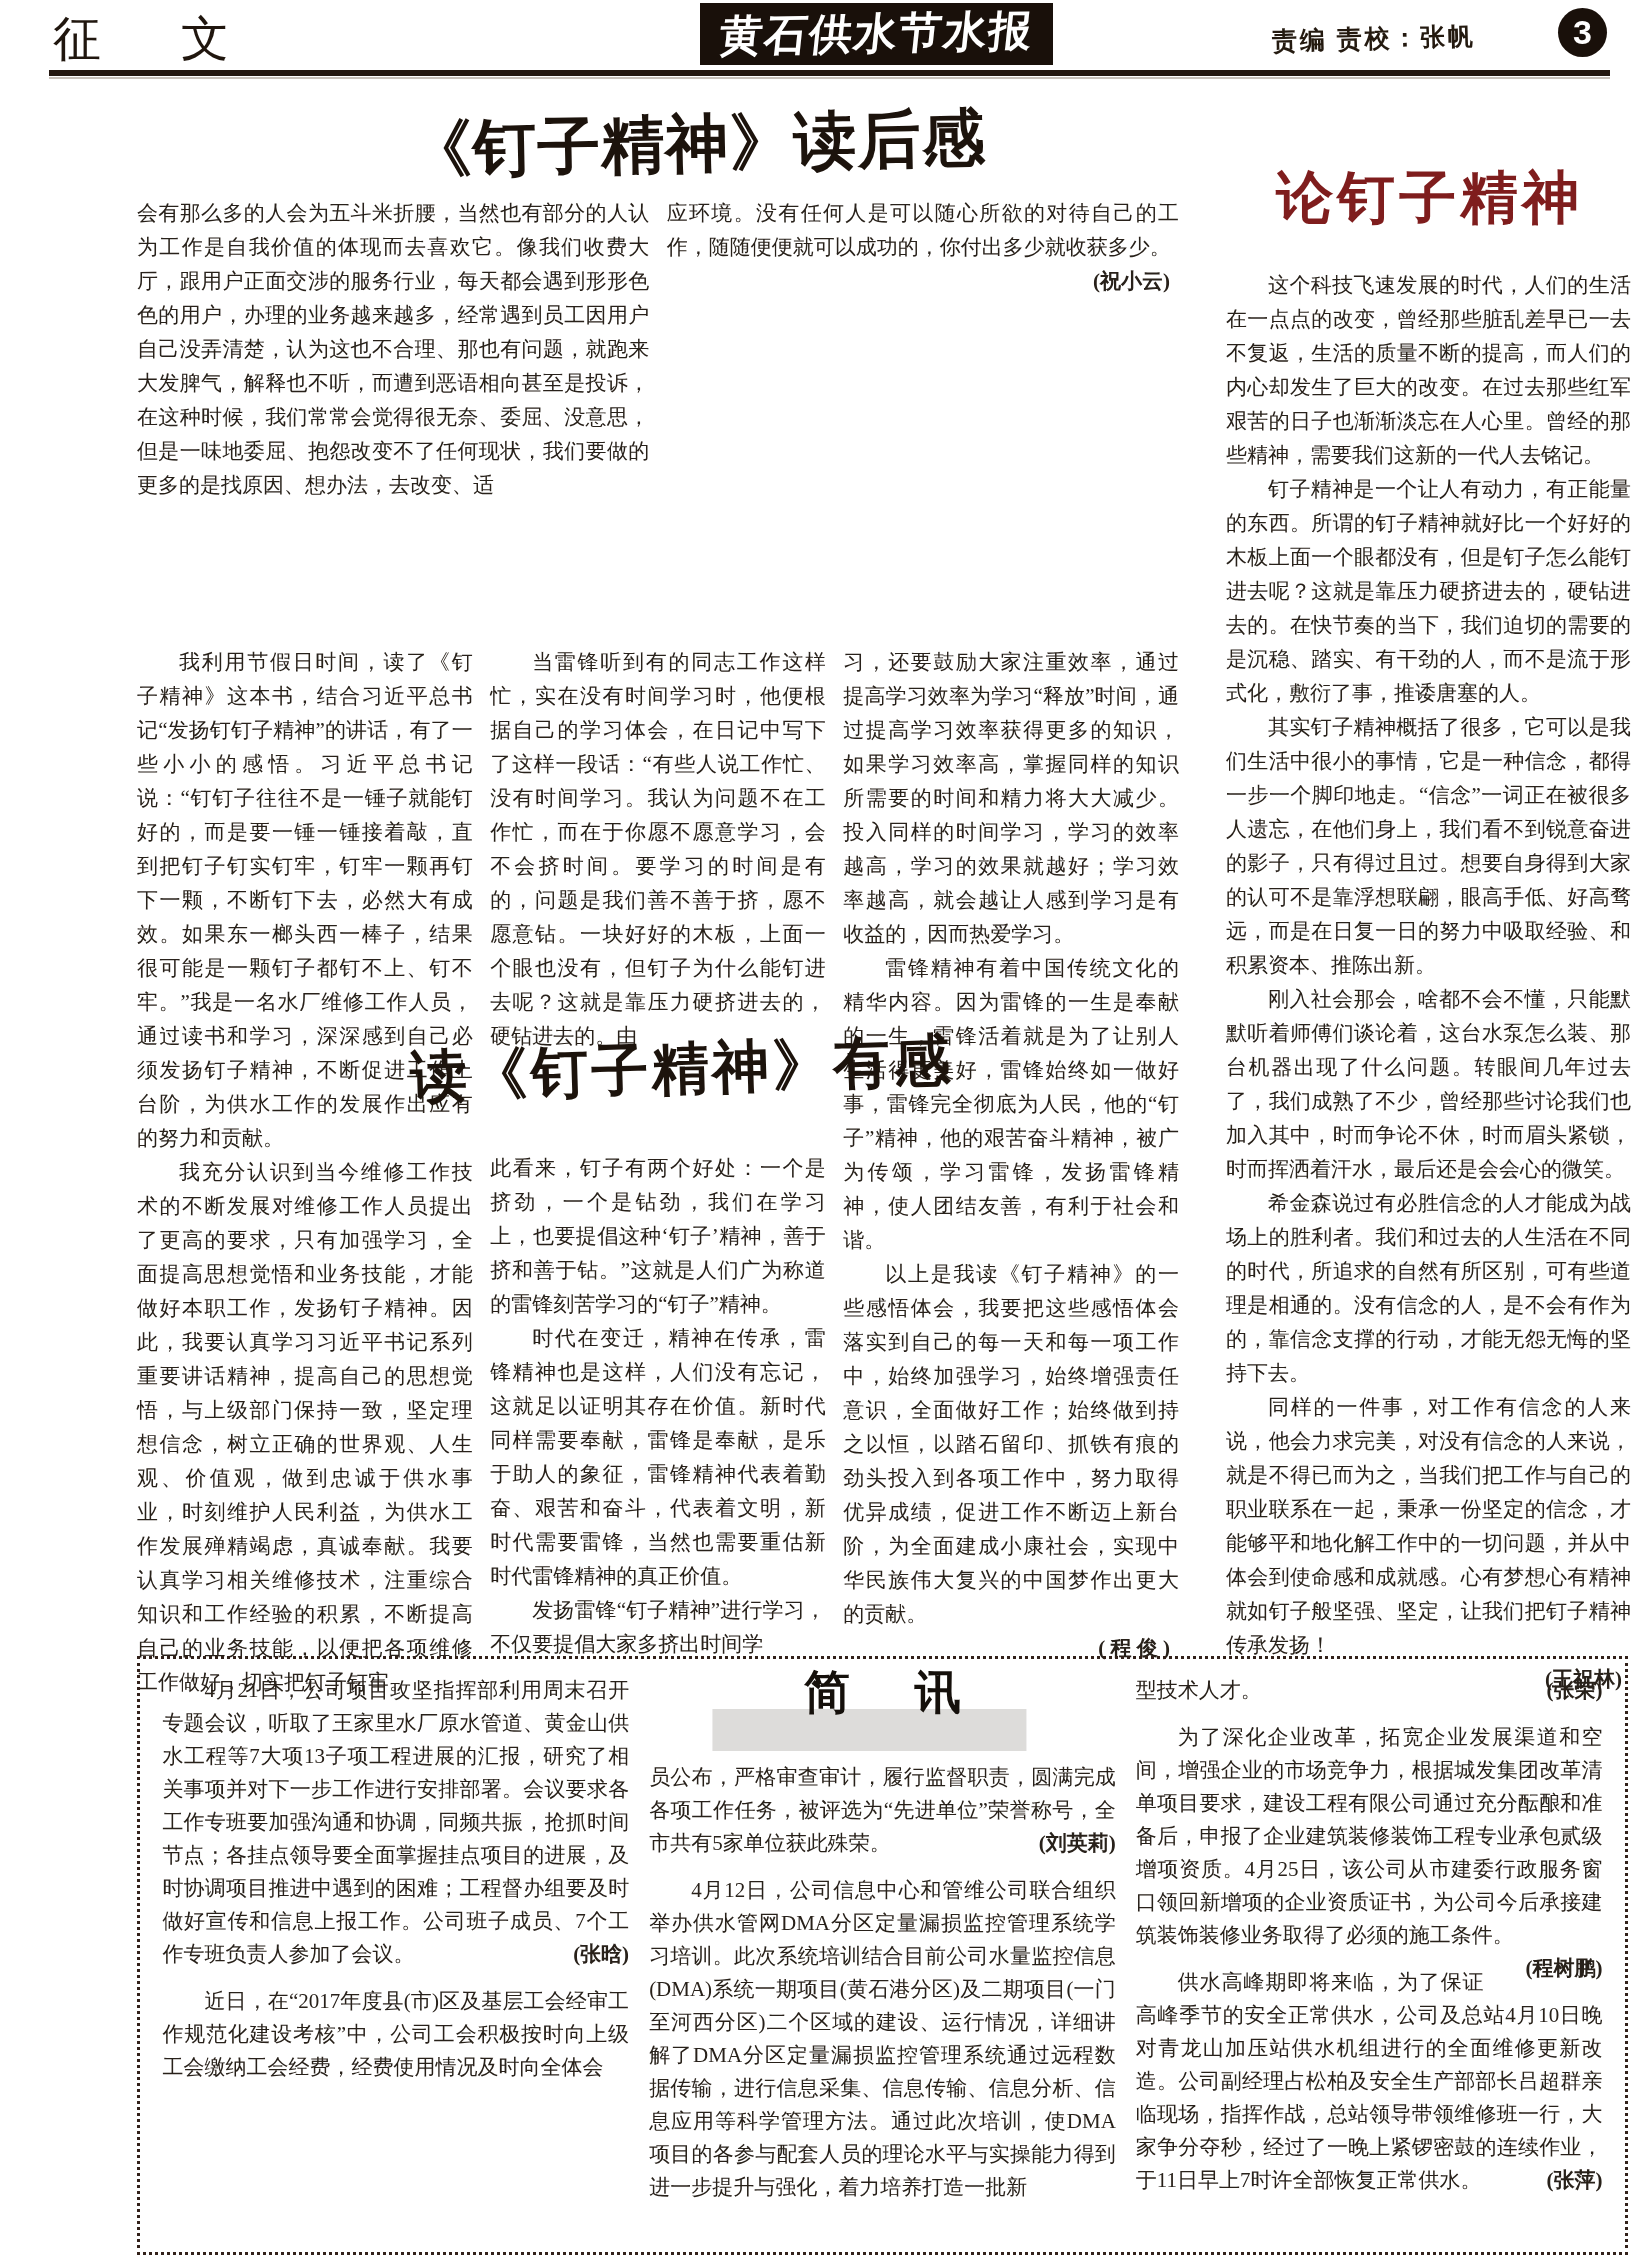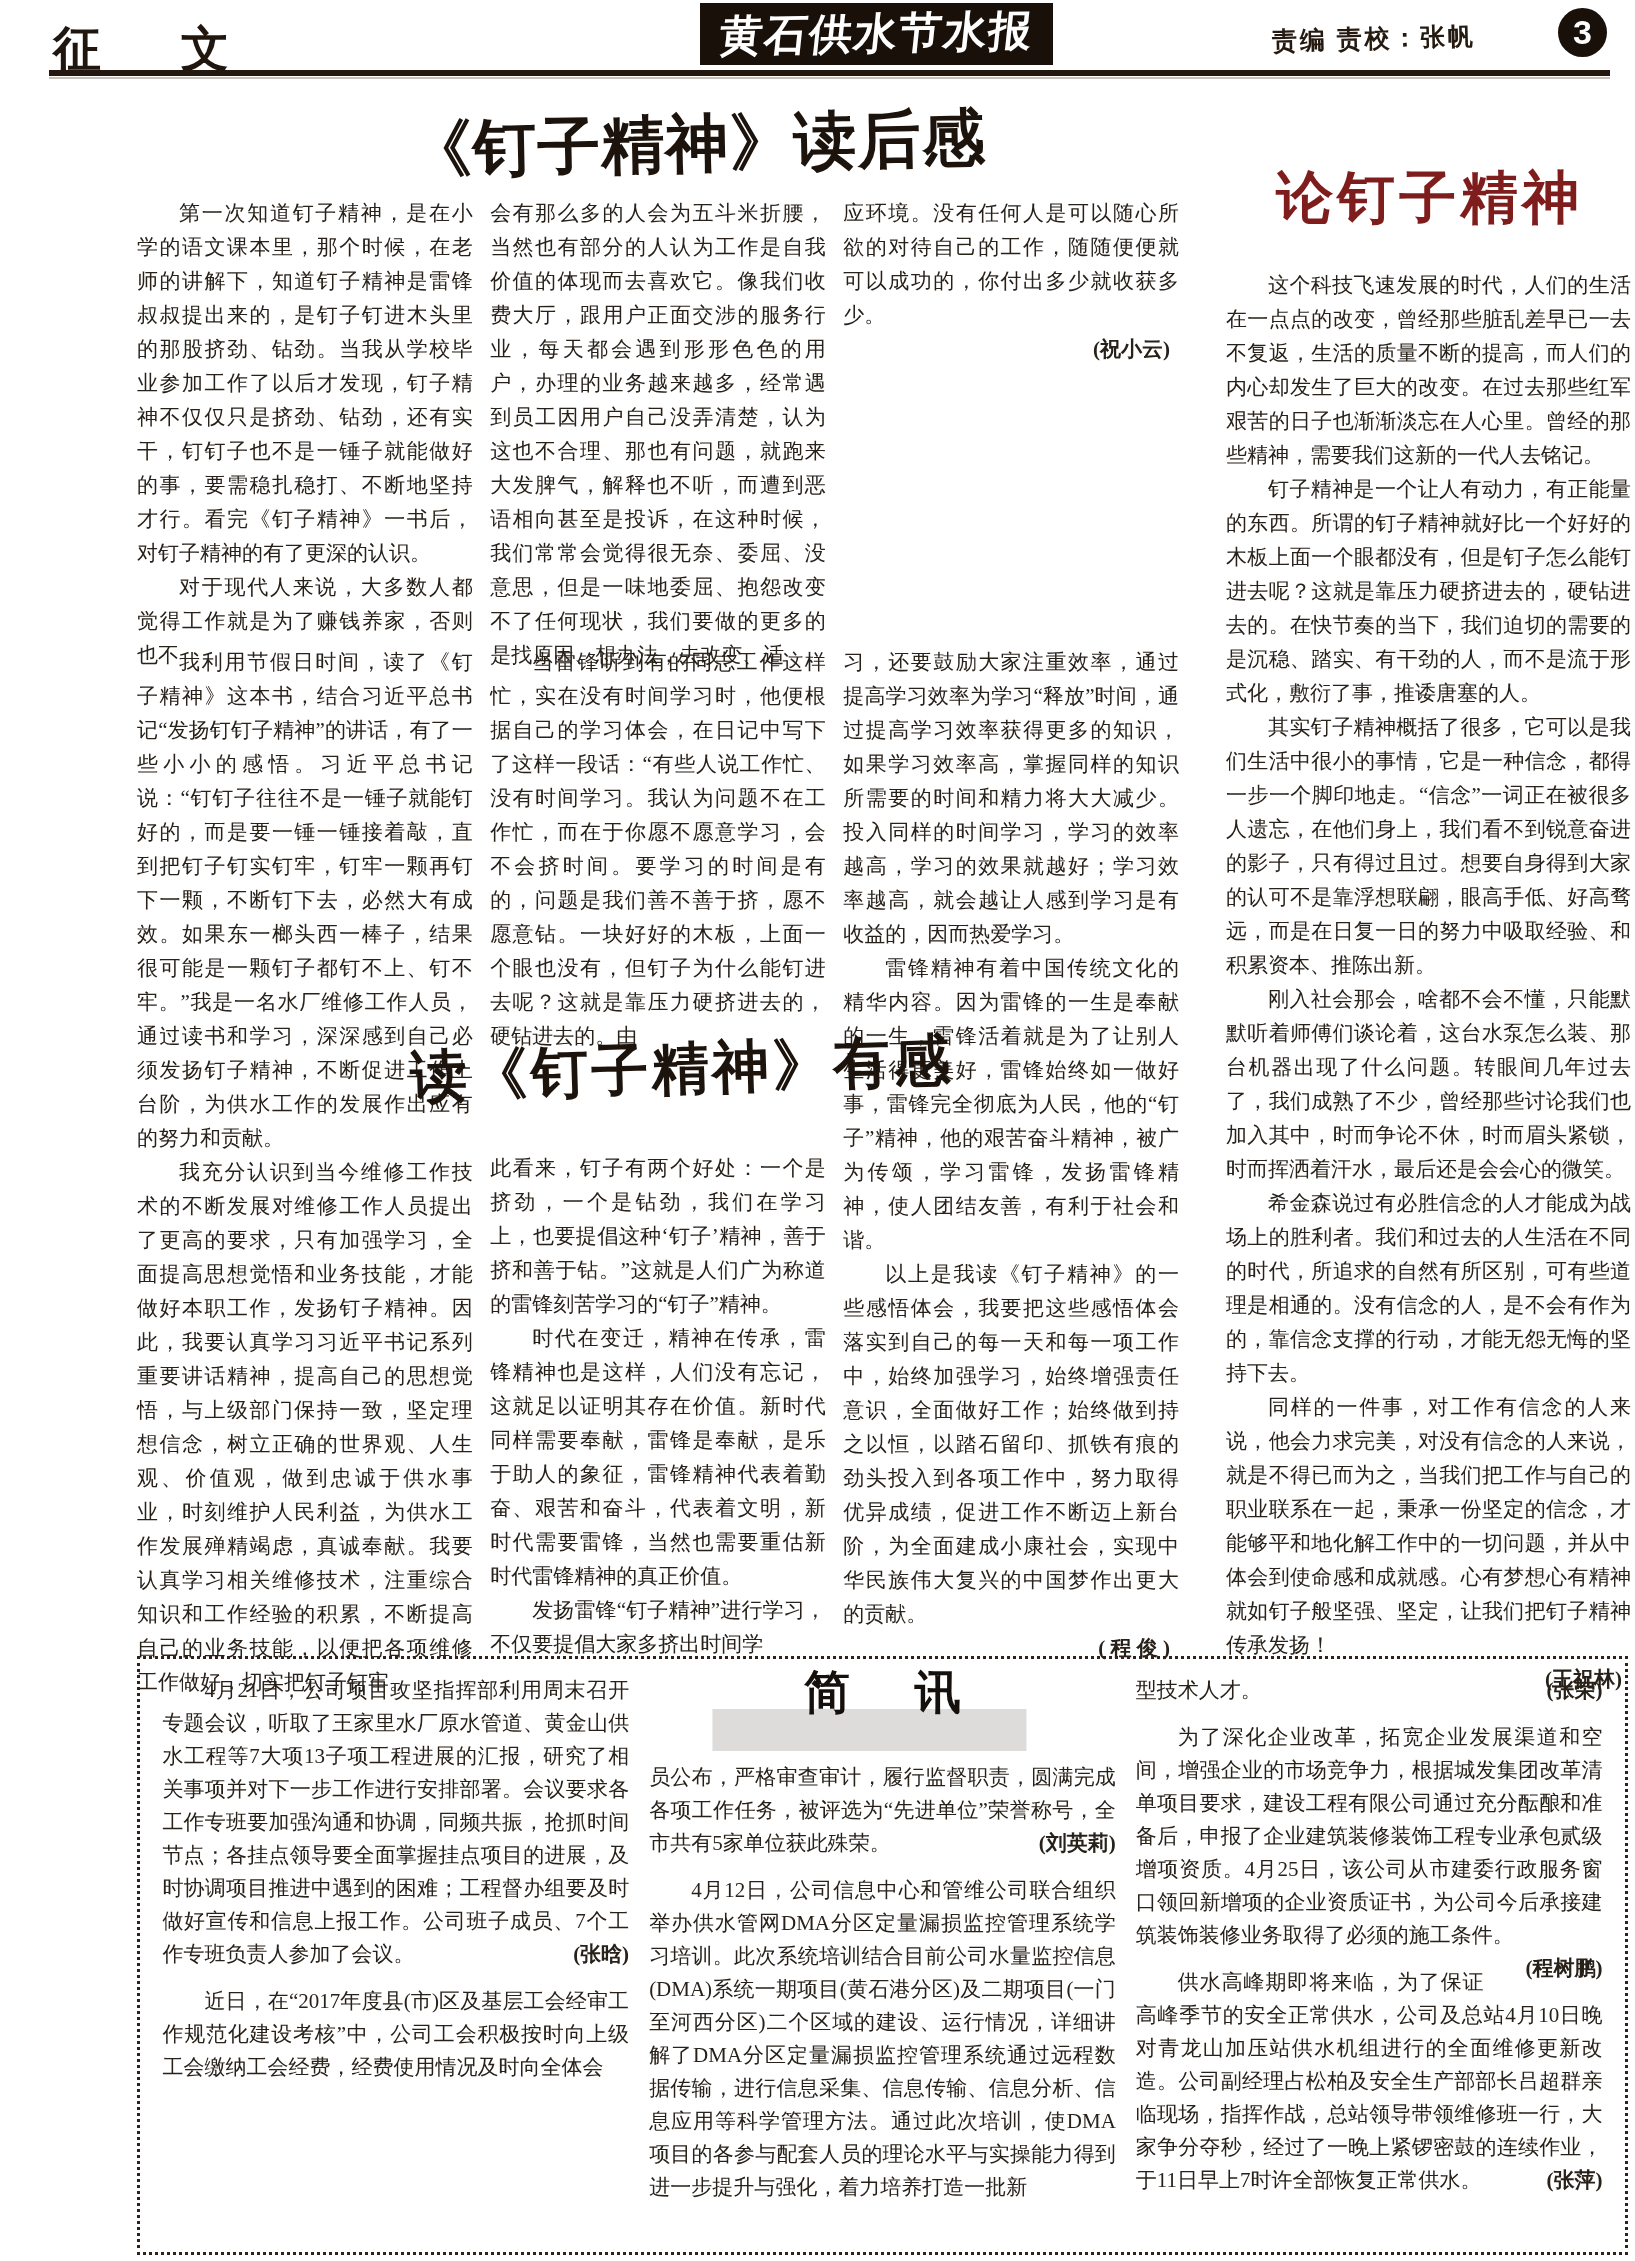--- a/index.html
+++ b/index.html
@@ -1,20 +1,20 @@
 <!DOCTYPE html>
 <html style="font-size:9px"><head>
 <meta charset="utf-8">
 <style>
   html,body{margin:0;padding:0;background:#9a9a9a;}
   .page{position:relative;width:1636px;height:2261px;background:#ffffff;overflow:hidden;
         font-family:"Liberation Serif","DejaVu Serif",serif;color:#28211a;}
 
   
-  .section-label{position:absolute;left:53px;top:17px;font-size:48px;font-weight:700;
+  .section-label{position:absolute;left:53px;top:7px;font-size:48px;font-weight:400;
         letter-spacing:34px;color:#20160e;}
   .masthead-box{position:absolute;left:700px;top:3.4px;width:353px;height:62px;background:#19100a;
         display:flex;align-items:center;justify-content:center;}
   .masthead-text{color:#ffffff;font-size:43px;font-weight:900;letter-spacing:1.7px;
         transform:skewX(-7deg) rotate(-1deg);white-space:nowrap;}
   .editor-line{position:absolute;left:1272px;top:22.4px;font-size:25px;font-weight:bold;
         letter-spacing:2.8px;transform:rotate(-1.5deg);color:#241a10;}
   .page-circle{position:absolute;left:1558px;top:7.9px;width:49px;height:49px;border-radius:50%;
         background:#19100a;color:#fff;display:flex;align-items:center;justify-content:center;
         font-size:34px;font-weight:bold;font-family:"Liberation Sans","DejaVu Sans",sans-serif;}
@@ -71,24 +71,20 @@
   <div class="editor-line">责编 责校：张帆</div>
   <div class="page-circle">3</div>
   <div class="header-rule"></div>
   <div class="header-rule2"></div>
 
   <div class="title-main">《钉子精神》读后感</div>
   <div class="title-lun">论钉子精神</div>
   <div class="deco-title">读《钉子精神》有感</div>
 
   <div class="cols row-top">
-    <div class="col">
-        <p class="para"><span>第一次知道钉子精神，是在小学的语文课本里，那个时候，在老师的讲解下，知道钉子精神是雷锋叔叔提出来的，是钉子钉进木头里的那股挤劲、钻劲。当我从学校毕业参加工作了以后才发现，钉子精神不仅仅只是挤劲、钻劲，还有实干，钉钉子也不是一锤子就能做好的事，要需稳扎稳打、不断地坚持才行。看完《钉子精神》一书后，对钉子精神的有了更深的认识。</span></p>
-        <p class="para"><span>对于现代人来说，大多数人都觉得工作就是为了赚钱养家，否则也不</span></p>
-      </div>
     <div class="col">
         <p class="para noindent"><span>会有那么多的人会为五斗米折腰，当然也有部分的人认为工作是自我价值的体现而去喜欢它。像我们收费大厅，跟用户正面交涉的服务行业，每天都会遇到形形色色的用户，办理的业务越来越多，经常遇到员工因用户自己没弄清楚，认为这也不合理、那也有问题，就跑来大发脾气，解释也不听，而遭到恶语相向甚至是投诉，在这种时候，我们常常会觉得很无奈、委屈、没意思，但是一味地委屈、抱怨改变不了任何现状，我们要做的更多的是找原因、想办法，去改变、适</span></p>
       </div>
     <div class="col">
       <div>
           <p class="para noindent"><span>应环境。没有任何人是可以随心所欲的对待自己的工作，随随便便就可以成功的，你付出多少就收获多少。</span></p>
         </div>
       <div class="sig-line">(祝小云)</div>
     </div>
   </div>

